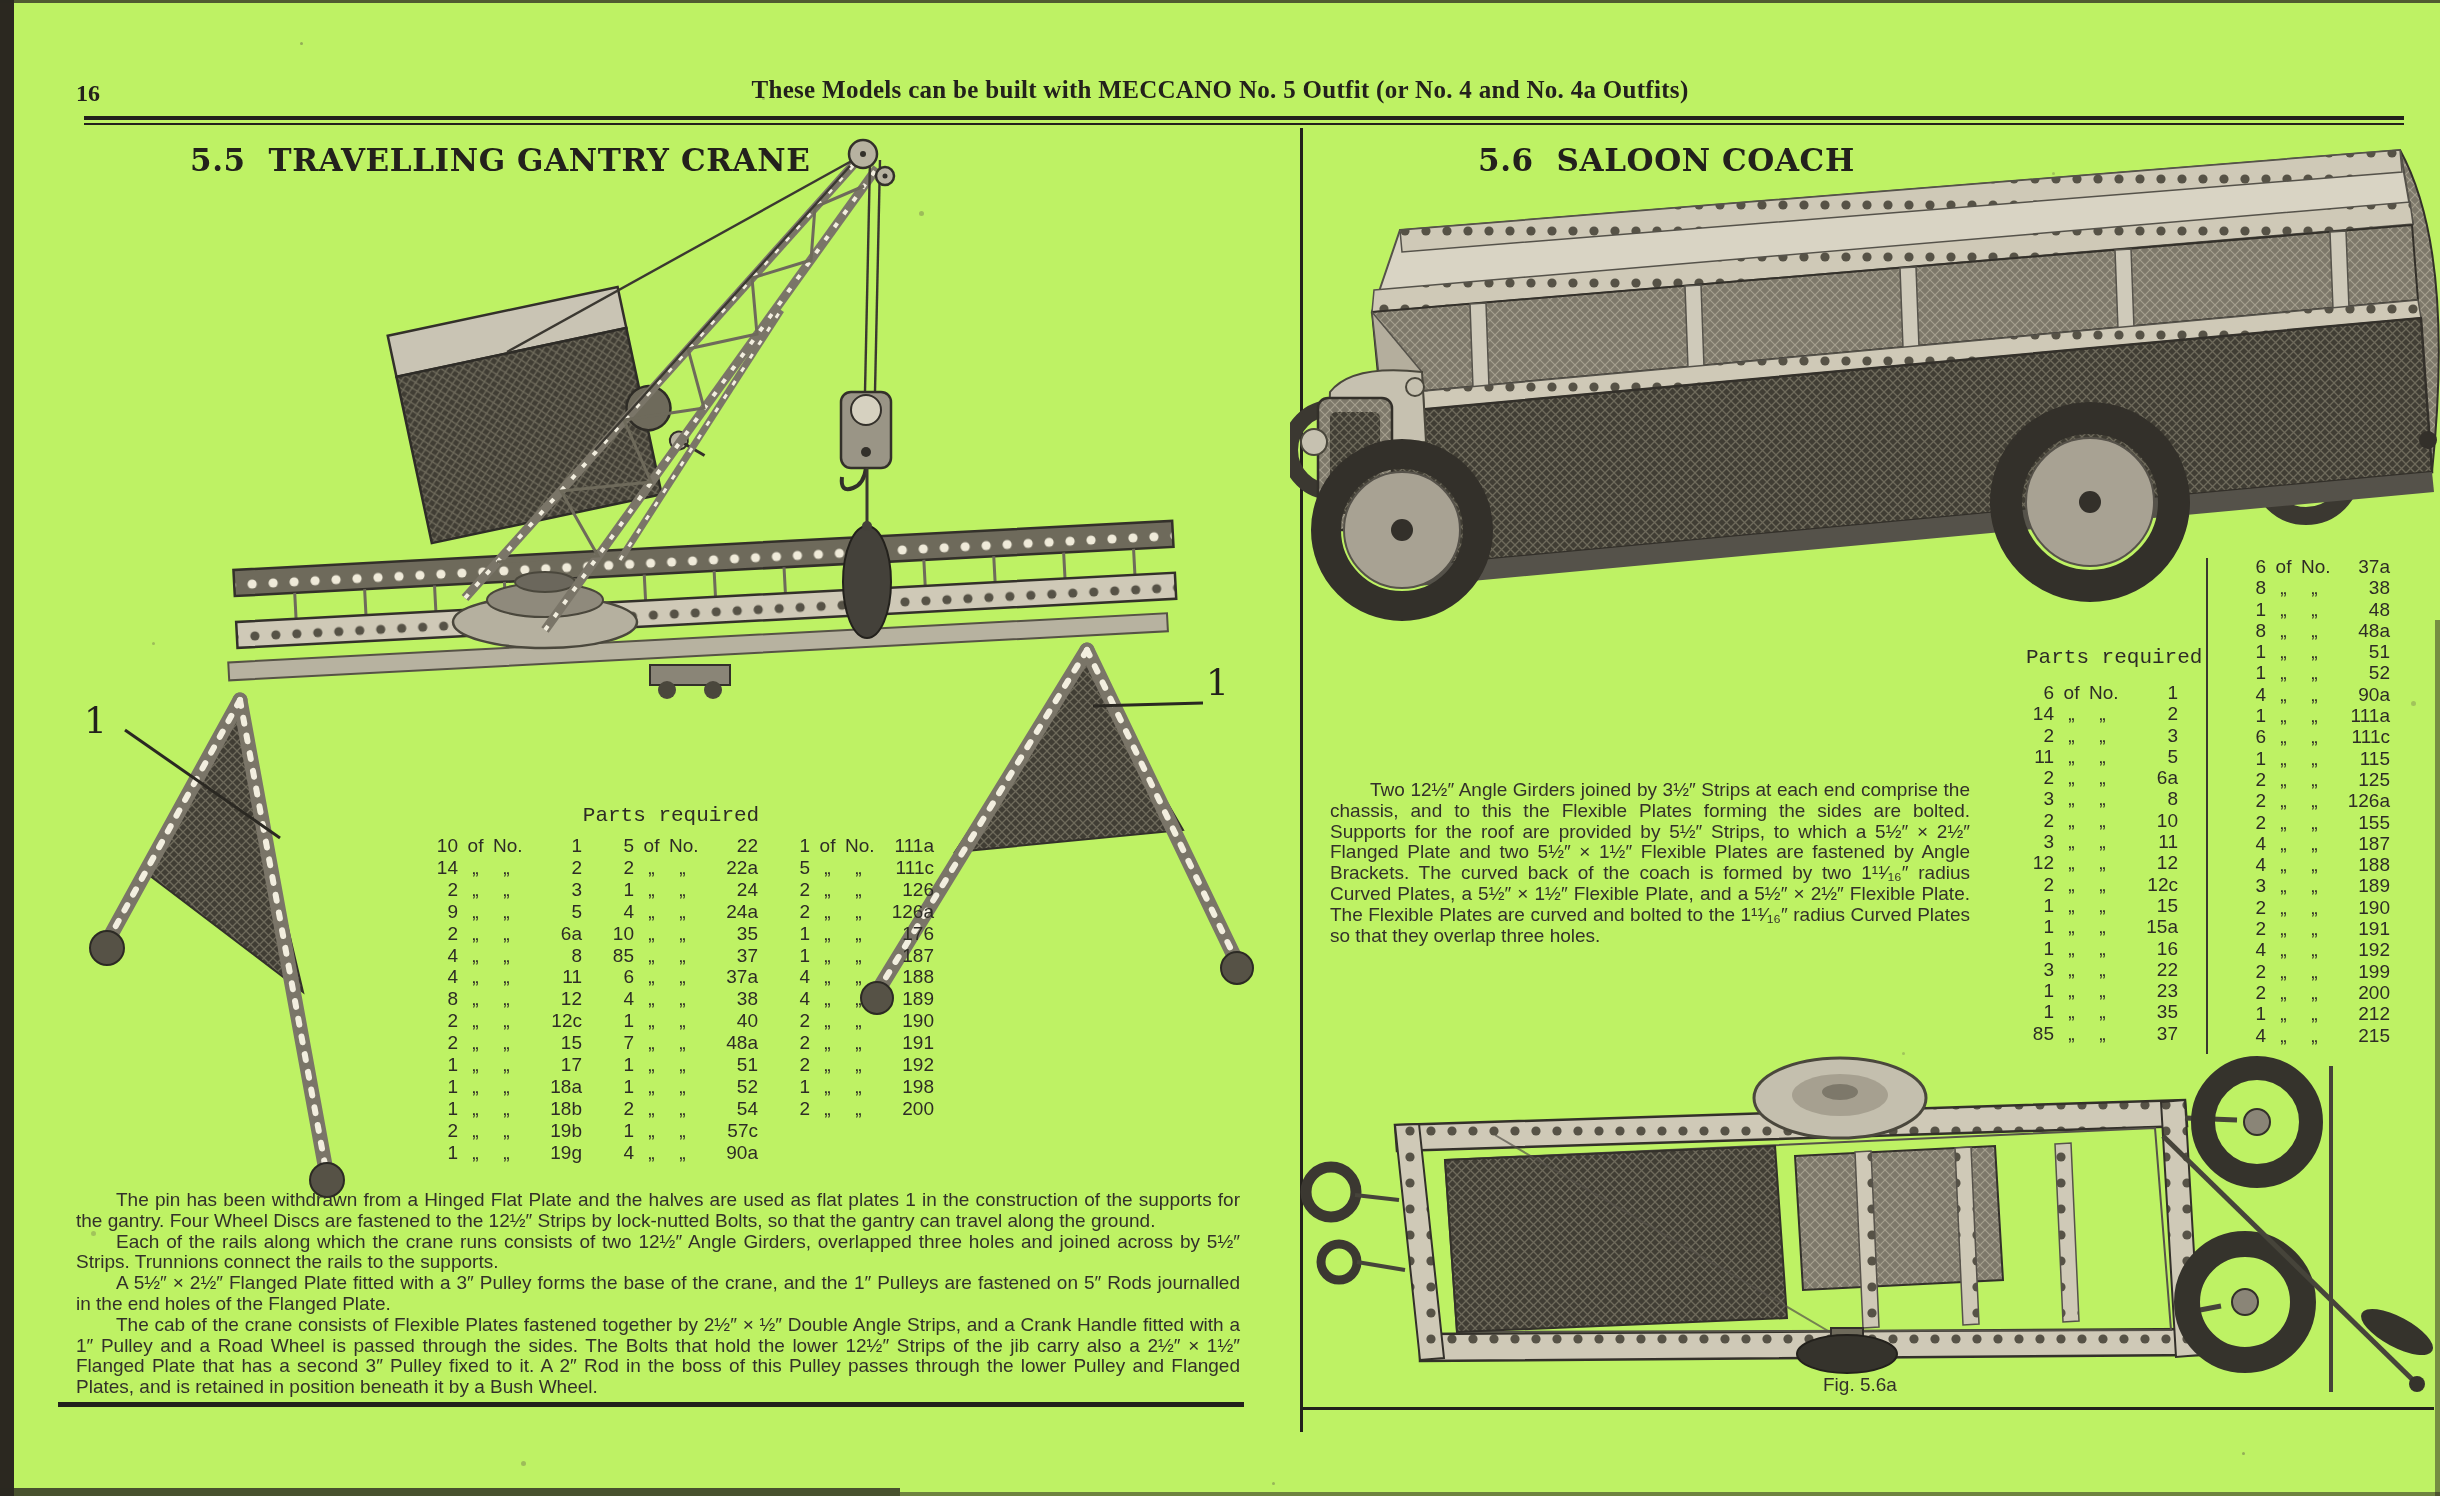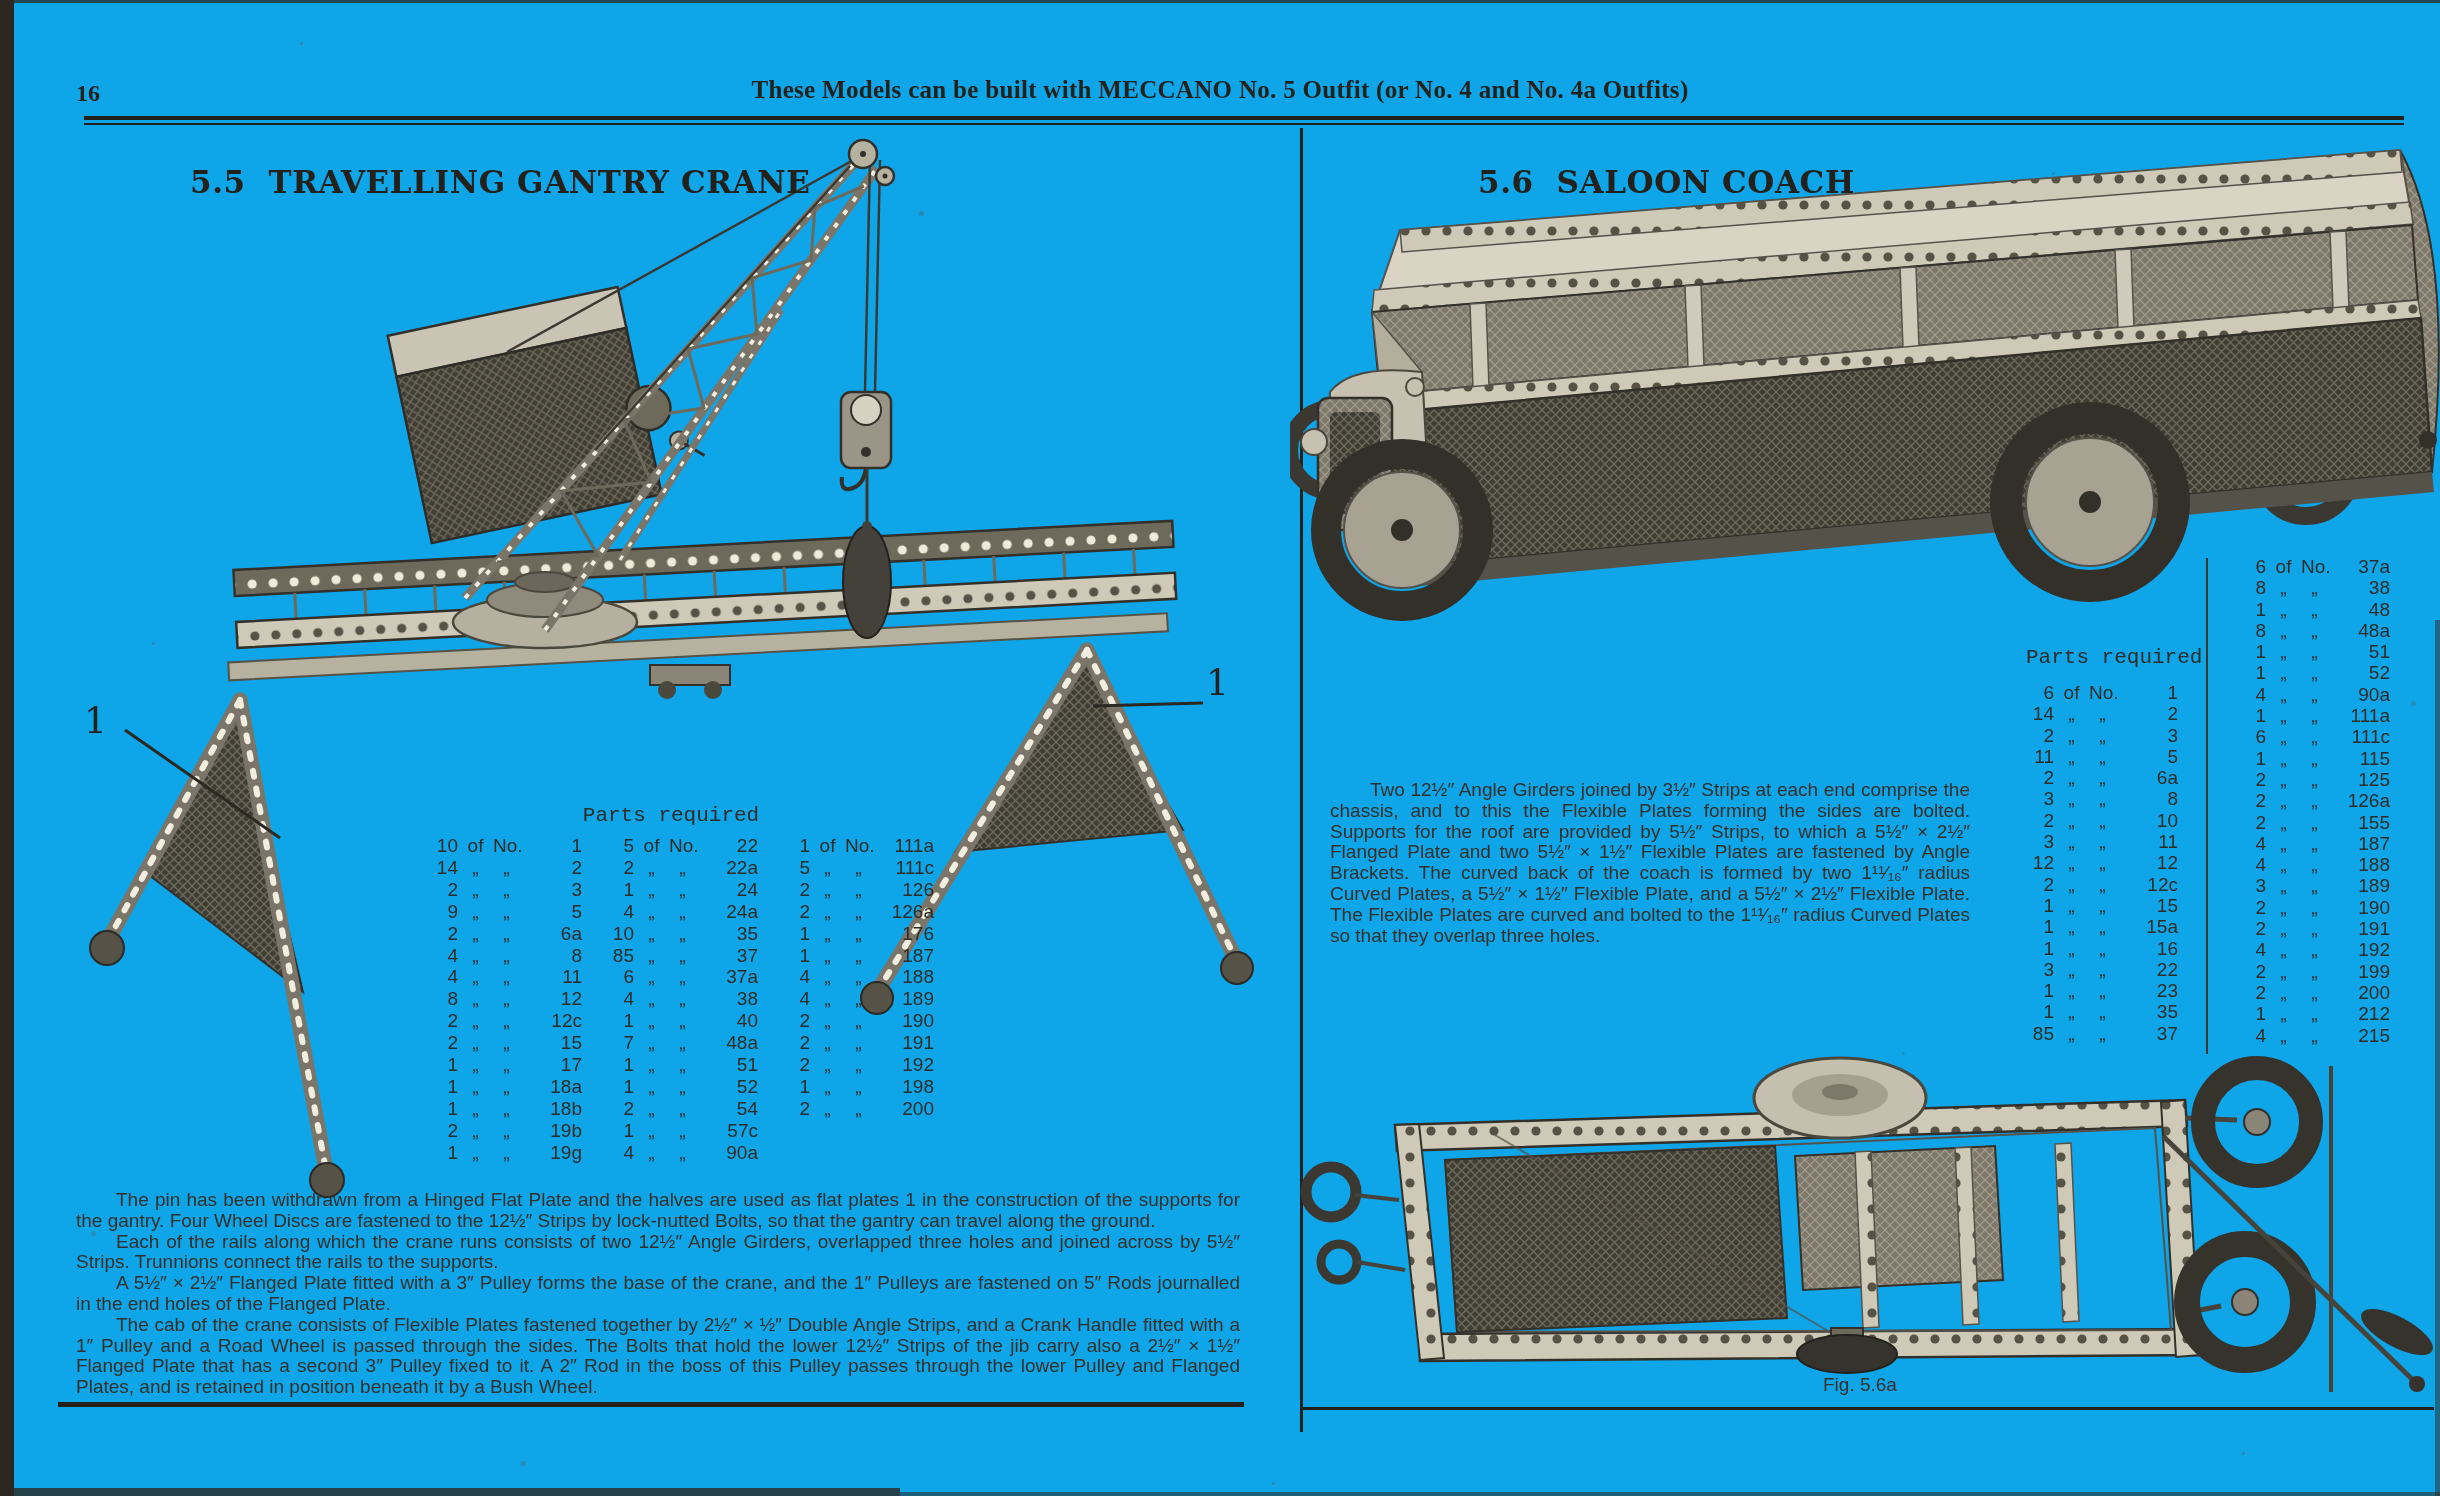--- a/index.html
+++ b/index.html
@@ -1,26 +1,26 @@
 <!DOCTYPE html>
 <html><head>
 <meta charset="utf-8">
 <style>
   html,body{margin:0;padding:0;background:#6b675c;}
-  .page{position:relative;width:2440px;height:1496px;background:#0ea5e9;overflow:hidden;
+  .page{position:relative;width:2440px;height:1496px;background:#bef264;overflow:hidden;
         font-family:"Liberation Sans","DejaVu Sans",sans-serif;color:#2e2c26;}
   .abs{position:absolute;}
   svg{position:absolute;pointer-events:none;}
   .edge{background:#2b2820;}
   .pagenum{font-family:"Liberation Serif","DejaVu Serif",serif;font-weight:700;font-size:24px;color:#23211c;}
   .head{font-family:"Liberation Serif","DejaVu Serif",serif;font-weight:700;font-size:25px;
         letter-spacing:.3px;color:#23211c;text-align:center;}
   .rule{background:#23211c;}
   .sec-title{font-family:"DejaVu Serif","Liberation Serif",serif;font-weight:700;font-size:31px;
-             letter-spacing:.6px;color:#23211c;white-space:pre;z-index:5;margin-top:22px;}
+             letter-spacing:.6px;color:#23211c;white-space:pre;z-index:5;}
   .callout{font-family:"DejaVu Serif",serif;font-size:36px;font-weight:400;color:#23211c;z-index:6;}
   .parts{font-size:19px;color:#2e2c26;z-index:5;}
   .parts-title{font-size:21px;color:#2e2c26;font-family:Liberation Mono, monospace;}
   .pcols{display:flex;align-items:flex-start;}
   .pcol .row{display:flex;gap:4px;line-height:21.9px;white-space:nowrap;}
   .rt .row{line-height:21.3px;}
   .q{width:34px;text-align:right;}
   .d{width:27px;text-align:center;}
   .n{width:58px;text-align:right;}
   .vr{width:2px;background:#3a382f;align-self:stretch;margin:2px 8px 0 10px;}

